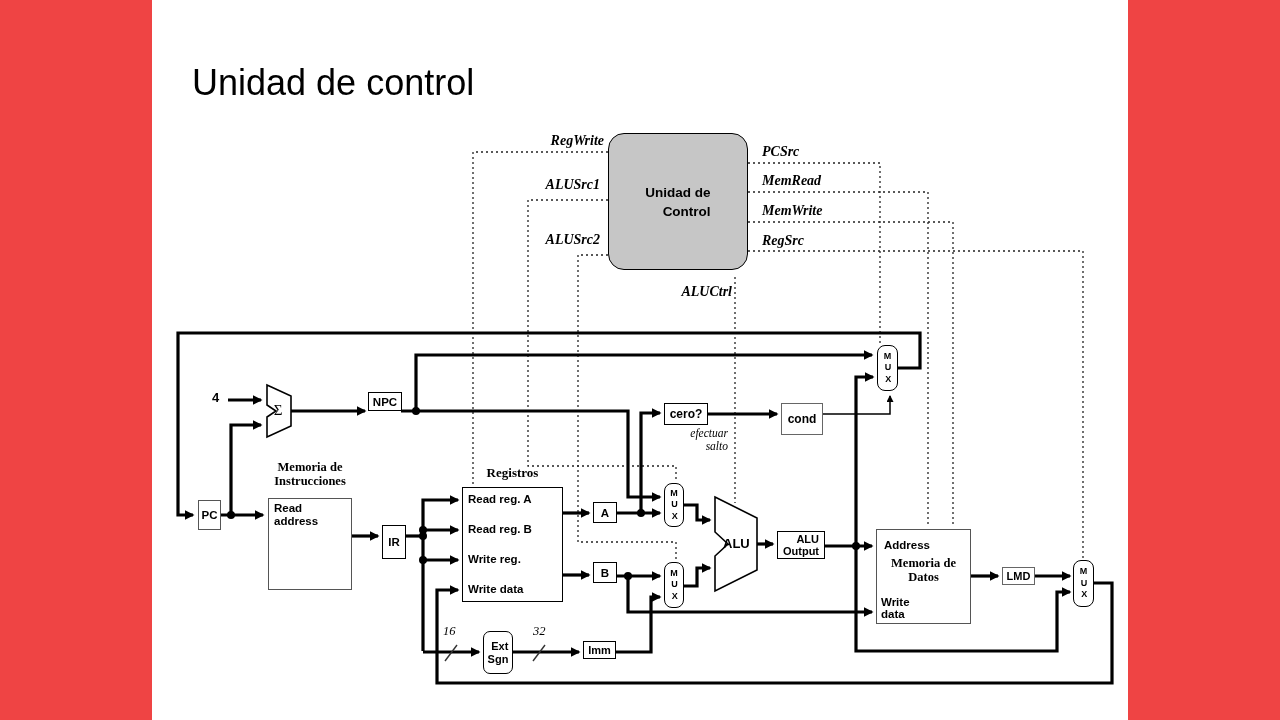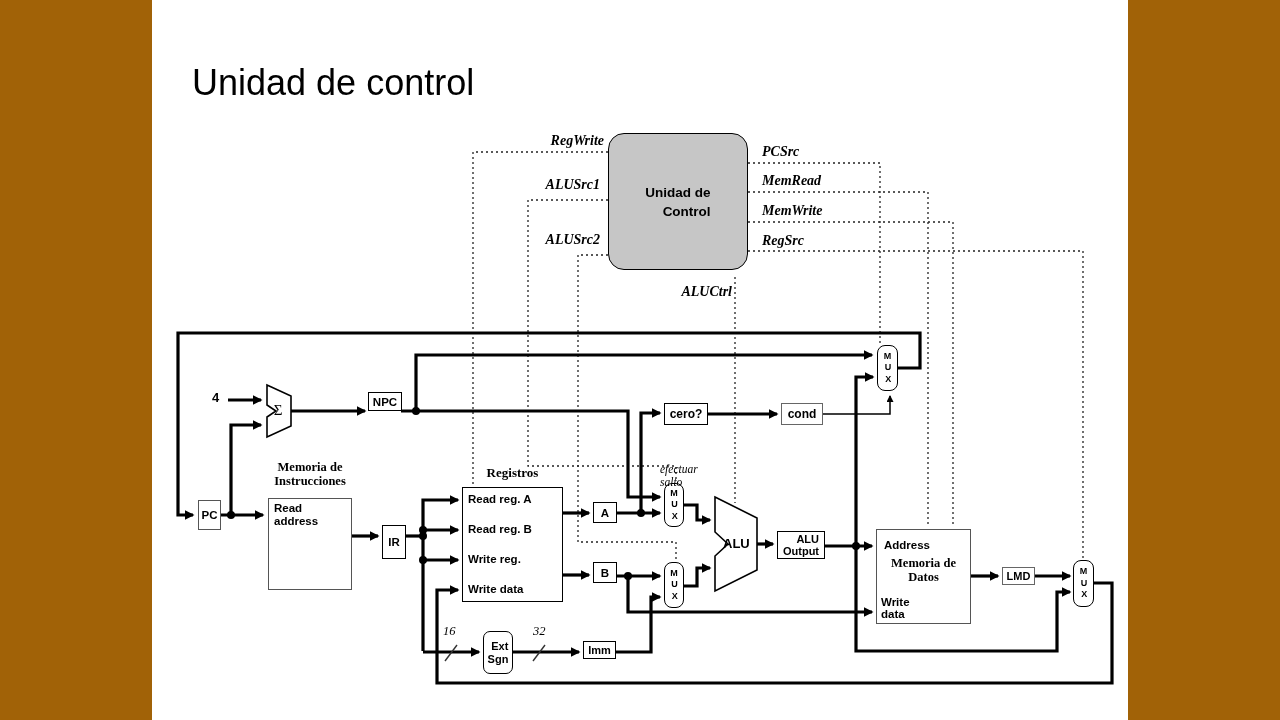--- a/index.html
+++ b/index.html
@@ -1,16 +1,16 @@
 <!DOCTYPE html>
 <html><head>
 <meta charset="utf-8">
 <style>
   html,body{margin:0;padding:0;background:#000;}
-  #stage{position:relative;width:1280px;height:720px;background:#a16207;overflow:hidden;
+  #stage{position:relative;width:1280px;height:720px;background:#ef4444;overflow:hidden;
          font-family:"Liberation Sans",sans-serif;}
   #slide{position:absolute;left:152px;top:0;width:976px;height:720px;background:#fff;}
   #wires{position:absolute;left:0;top:0;width:1280px;height:720px;z-index:2;pointer-events:none;}
   .lbl{position:absolute;z-index:3;white-space:pre-line;color:#000;}
   .box{position:absolute;z-index:3;background:#fff;border:1.5px solid #000;box-sizing:border-box;
        display:flex;align-items:center;justify-content:center;text-align:right;
        font:bold 11.5px "Liberation Sans",sans-serif;white-space:pre-line;color:#000;}
   .mem{border:1px solid #555;}
   .mux{border-radius:8px;font:bold 9px "Liberation Sans",sans-serif;line-height:11.5px;}
   .rnd{border-radius:7px;line-height:13px;}
@@ -153,22 +153,22 @@
 X</div>
   <div class="box mux" style="left:1073px;top:560px;width:21px;height:47px;">M
 U
 X</div>
 
   <div class="lbl" style="left:723px;top:536px;width:32px;font:bold 13px 'Liberation Sans',sans-serif;">ALU</div>
   <div class="box" style="left:777px;top:531px;width:48px;height:28px;font-size:11px;line-height:12px;">ALU
 Output</div>
 
   <div class="box" style="left:664px;top:403px;width:44px;height:22px;font-size:12px;">cero?</div>
-  <div class="box" style="left:781px;top:403px;width:42px;height:22px;font-size:12px;border-color:#666;border-width:1px;">cond</div>
-  <div class="lbl ital" style="left:660px;top:427px;width:68px;text-align:left;line-height:12.5px;font-size:11.5px;margin-top:36px;">efectuar
+  <div class="box" style="left:781px;top:403px;width:42px;height:32px;font-size:12px;border-color:#666;border-width:1px;">cond</div>
+  <div class="lbl ital" style="left:660px;top:427px;width:68px;text-align:right;line-height:12.5px;font-size:11.5px;">efectuar
 salto</div>
 
   <div class="box mem" style="left:876px;top:529px;width:95px;height:95px;"></div>
   <div class="lbl portlbl" style="left:884px;top:539px;">Address</div>
   <div class="lbl serifb" style="left:876px;top:556px;width:95px;">Memoria de
 Datos</div>
   <div class="lbl portlbl" style="left:881px;top:596px;line-height:12px;">Write
 data</div>
 
   <div class="box" style="left:1002px;top:567px;width:33px;height:18px;font-size:11px;border-color:#666;border-width:1px;">LMD</div>

